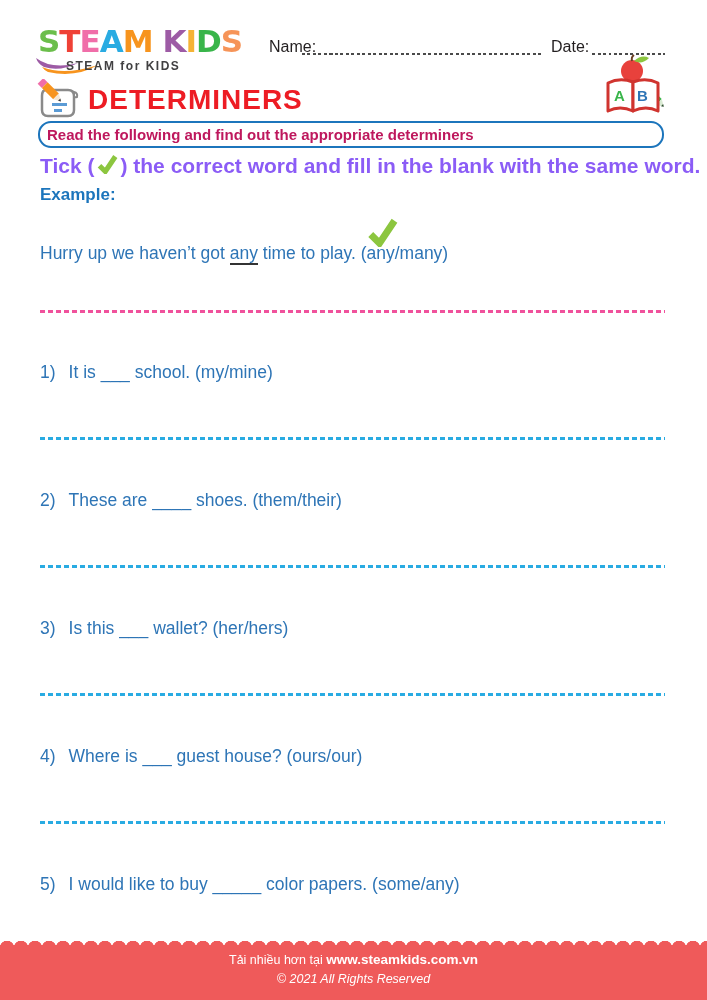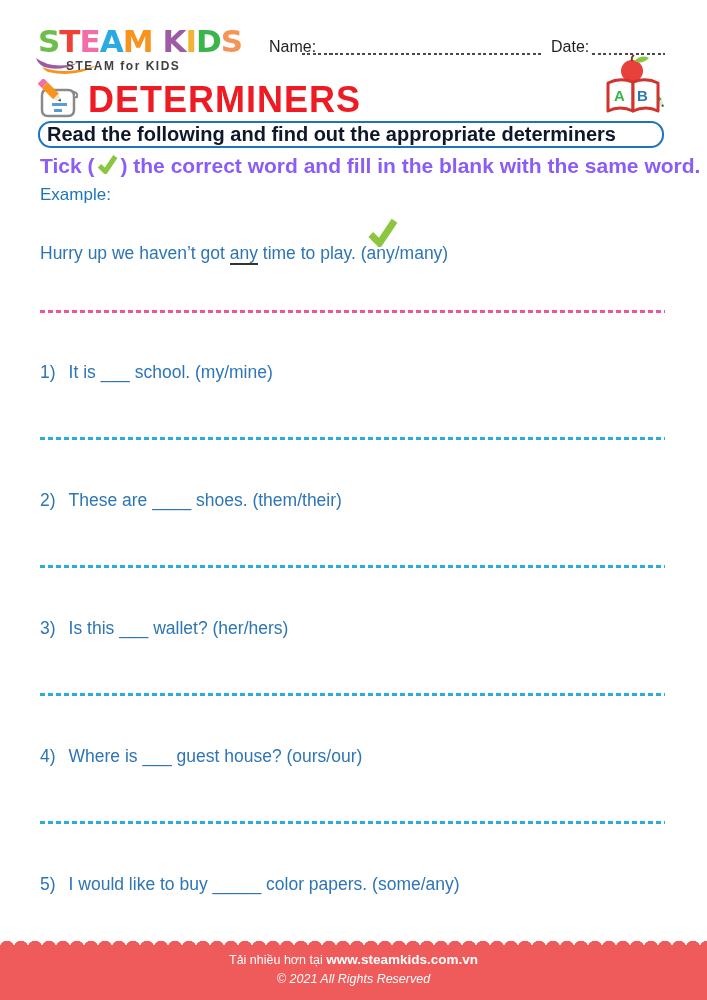--- a/index.html
+++ b/index.html
@@ -20,34 +20,34 @@
 
   .field-label { position:absolute; top:38px; font-size:16px; color:#231F20; }
   .dashline { position:absolute; height:2px;
     background:repeating-linear-gradient(90deg,#4a4a4a 0 3px, transparent 3px 5.5px); }
 
   .book-icon { position:absolute; left:603px; top:54px; }
 
   
   .title-row { position:absolute; left:36px; top:79px; display:flex; align-items:center; }
   .title-icon { margin-right:8px; }
-  .page-title { color:#ED1C24; font-size:36px; font-weight:bold; letter-spacing:1px; }
+  .page-title { color:#ED1C24; font-size:28px; font-weight:bold; letter-spacing:1px; }
 
   
   .instruction-box { position:absolute; left:38px; top:121px; width:626px; height:27px;
     border:2px solid #1C75BC; border-radius:13px; display:flex; align-items:center;
     padding-left:7px; }
-  .instruction-box span { color:#0f172a; font-weight:bold; font-size:20px; white-space:nowrap; }
+  .instruction-box span { color:#be185d; font-weight:bold; font-size:15px; white-space:nowrap; }
 
   .tick-line { position:absolute; left:40px; top:154px; display:flex; align-items:center;
     color:#8b5cf6; font-weight:bold; font-size:21px; white-space:nowrap; }
   .tick-line .check-svg { margin:0 2px; position:relative; top:-2px; }
 
   .example-label { position:absolute; left:40px; top:185px; color:#1C75BC;
-    font-weight:normal; font-size:17px; }
+    font-weight:bold; font-size:17px; }
 
   
   .example-sentence { position:absolute; left:40px; top:243px; color:#2E75B6;
     font-size:17.5px; white-space:nowrap; }
   .example-sentence .underlined { border-bottom:2px solid #333333; padding-bottom:0px; }
   .example-check { position:absolute; left:366px; top:217px; }
 
   
   .sep { position:absolute; left:40px; width:625px; height:2.5px; }
   .sep-pink { background:repeating-linear-gradient(90deg,#F0529C 0 5px, transparent 5px 8px); }

